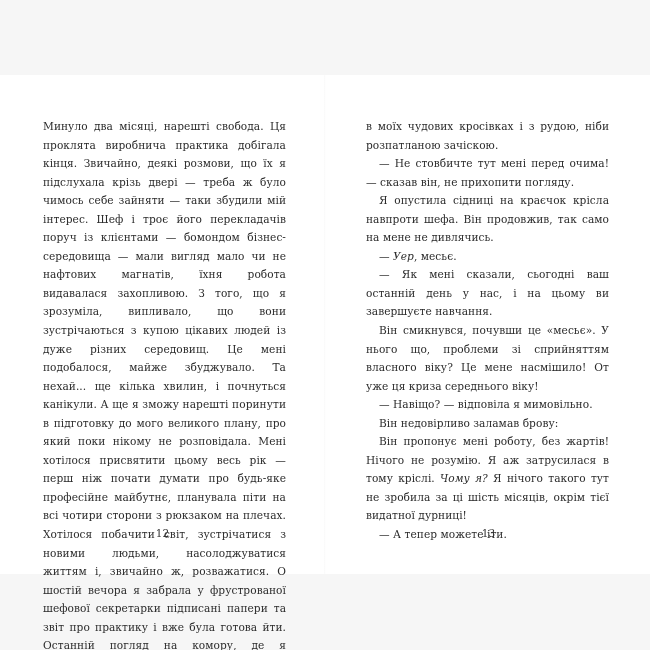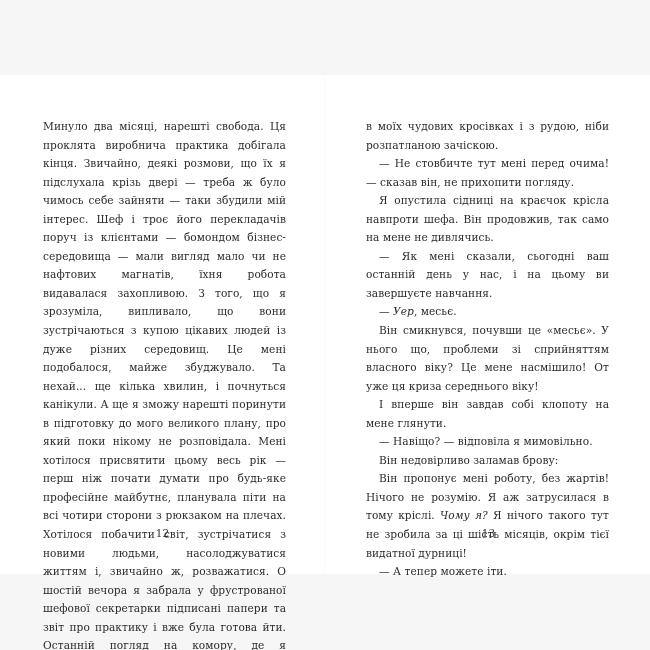--- a/index.html
+++ b/index.html
@@ -51,24 +51,23 @@
 
     </div>
     <div class="pagenum">12</div>
   </div>
 
   <div class="page right">
     <div class="col">
       <p class="last">в моїх чудових кросівках і з рудою, ніби розпатланою зачіскою.</p>
       <p class="ind last">— Не стовбичте тут мені перед очима! — сказав він, не прихопити погляду.</p>
       <p class="ind last">Я опустила сідниці на краєчок крісла навпроти шефа. Він продовжив, так само на мене не дивлячись.</p>
+      <p class="ind last"><span>— </span><span class="it">Уер</span><span>, месьє.</span></p>
       <p class="ind last">— Як мені сказали, сьогодні ваш останній день у нас, і на цьому ви завершуєте навчання.</p>
-      <p class="ind last"><span>— </span><span class="it">Уер</span><span>, месьє.</span></p>
       <p class="ind last">Він смикнувся, почувши це «месьє». У нього що, проблеми зі сприйняттям власного віку? Це мене насмішило! От уже ця криза середнього віку!</p>
-      <p class="ind last">І вперше він завдав собі клопоту на мене глянути.</p>
       <p class="ind last">— Навіщо? — відповіла я мимовільно.</p>
       <p class="ind last">Він недовірливо заламав брову:</p>
       <p class="ind last"><span>Він пропонує мені роботу, без жартів! Нічого не розумію. Я аж затрусилася в тому кріслі. </span><span class="it">Чому я?</span><span> Я нічого такого тут не зробила за ці шість місяців, окрім тієї видатної дурниці!</span></p>
       <p class="ind last">— А тепер можете іти.</p>
 
     </div>
     <div class="pagenum">13</div>
   </div>
 </div>
 

